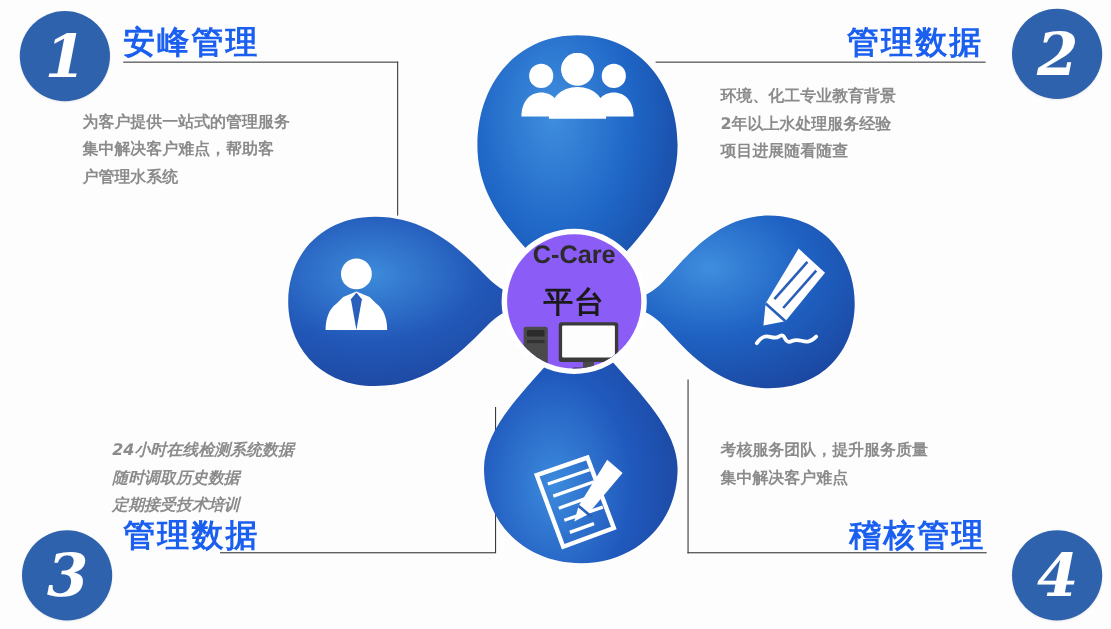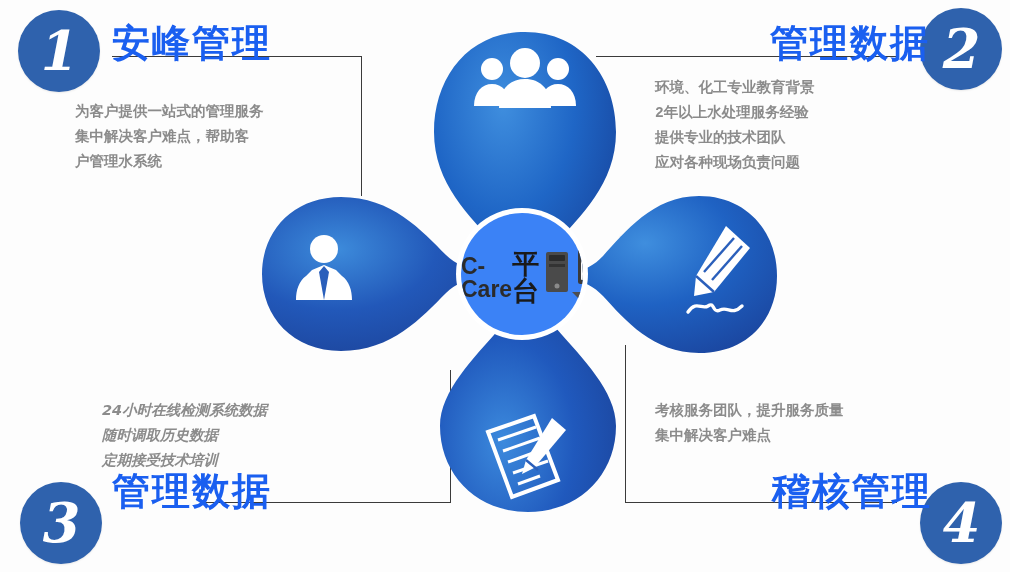--- a/index.html
+++ b/index.html
@@ -23,35 +23,35 @@
     font-family:"DejaVu Serif","Liberation Serif",serif;
     line-height:1;letter-spacing:-1px;
   }
   #badge-1{left:18px;top:10px;}
   #badge-2{left:920px;top:8px;}
   #badge-3{left:20px;top:482px;}
   #badge-4{left:920px;top:482px;}
 
   
   .qtitle{
-    position:absolute;color:#1a5ff0;font-weight:bold;font-size:38px;
+    position:absolute;color:#1a5ff0;font-weight:bold;font-size:29px;
     letter-spacing:2px;white-space:nowrap;line-height:1;
   }
   #title-1{left:112px;top:24px;}
   #title-2{left:770px;top:24px;}
   #title-3{left:112px;top:472px;}
   #title-4{left:772px;top:472px;}
 
   
   .qbody{
     position:absolute;color:#8b8b8b;font-size:14.5px;line-height:25px;
     white-space:nowrap;font-weight:bold;
   }
   #body-1{left:75px;top:99px;}
-  #body-2{left:655px;top:76px;font-family:Liberation Mono, monospace;}
+  #body-2{left:655px;top:76px;}
   #body-3{left:102px;top:398px;font-style:italic;}
   #body-4{left:655px;top:398px;}
 
   
   .line-h,.line-v{position:absolute;background:#3b3b3b;}
   .line-h{height:1px;}
   .line-v{width:1px;}
   #c1-h{left:112px;top:56px;width:250px;}
   #c1-v{left:361px;top:56px;height:140px;}
   #c2-h{left:596px;top:56px;width:300px;}
@@ -73,31 +73,31 @@
   #lab-left{left:345px;top:243px;}
   #lab-right{left:620px;top:230px;}
   #lab-bottom{left:487px;top:358px;}
 
   
   .pic{position:absolute;}
 
   
   #center{
     position:absolute;left:461px;top:213px;width:122px;height:122px;
-    border-radius:50%;background:#3b82f6;
+    border-radius:50%;background:#8b5cf6;
     box-shadow:0 0 0 5px #ffffff;
-    display:flex;flex-direction:row;align-items:center;
+    display:flex;flex-direction:column;align-items:center;
     z-index:6;overflow:hidden;
   }
   #center-title{
     color:#2b2b2b;font-size:23px;font-weight:bold;margin-top:7px;line-height:1;
     font-family:"Liberation Sans","DejaVu Sans",sans-serif;
   }
   #center-sub{
-    color:#1a1a1a;font-size:27px;font-weight:bold;line-height:1;margin-top:5px;
+    color:#1a1a1a;font-size:27px;font-weight:bold;line-height:1;margin-top:19px;
     letter-spacing:1px;
   }
   #center-pc{margin-top:-2px;}
 </style>
 </head>
 <body>
 
 <div id="stage">
 
   <div class="petal" id="petal-top" style="left:430px;top:24px;z-index:3;">
@@ -277,22 +277,21 @@
   <div class="qtitle" id="title-3">管理数据</div>
 
   <div class="qbody" id="body-1">
       <div>为客户提供一站式的管理服务</div>
       <div>集中解决客户难点，帮助客</div>
       <div>户管理水系统</div>
     </div>
   <div class="qbody" id="body-2">
       <div>环境、化工专业教育背景</div>
       <div>2年以上水处理服务经验</div>
-      <div>提供专业的技术团队</div>
-      <div>应对各种现场负责问题</div>
+      <div>项目进展随看随查</div>
     </div>
   <div class="qbody" id="body-3">
       <div>24小时在线检测系统数据</div>
       <div>随时调取历史数据</div>
       <div>定期接受技术培训</div>
     </div>
   <div class="qbody" id="body-4">
       <div>考核服务团队，提升服务质量</div>
       <div>集中解决客户难点</div>
     </div>

